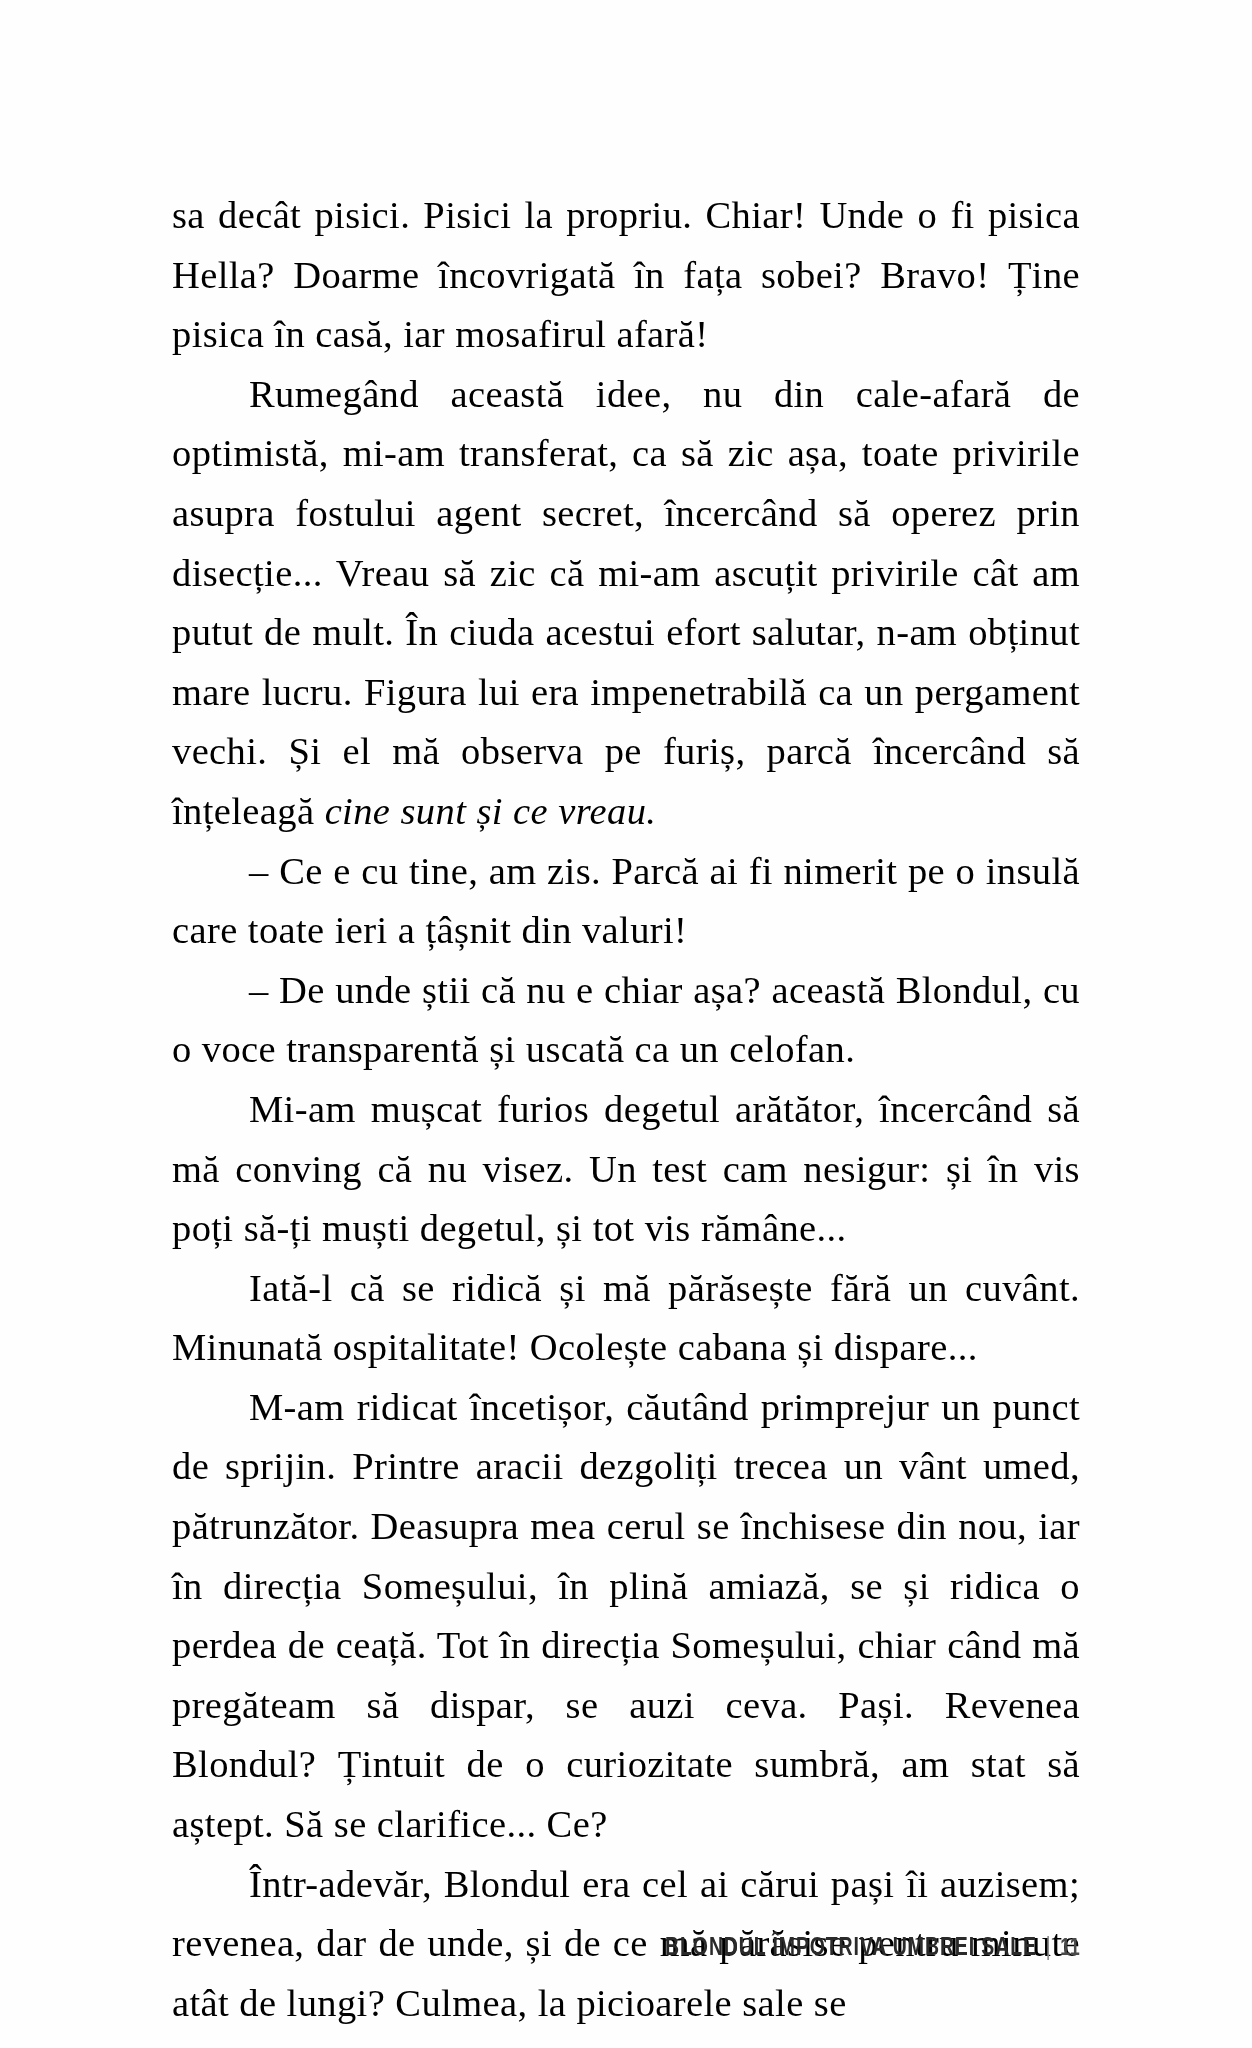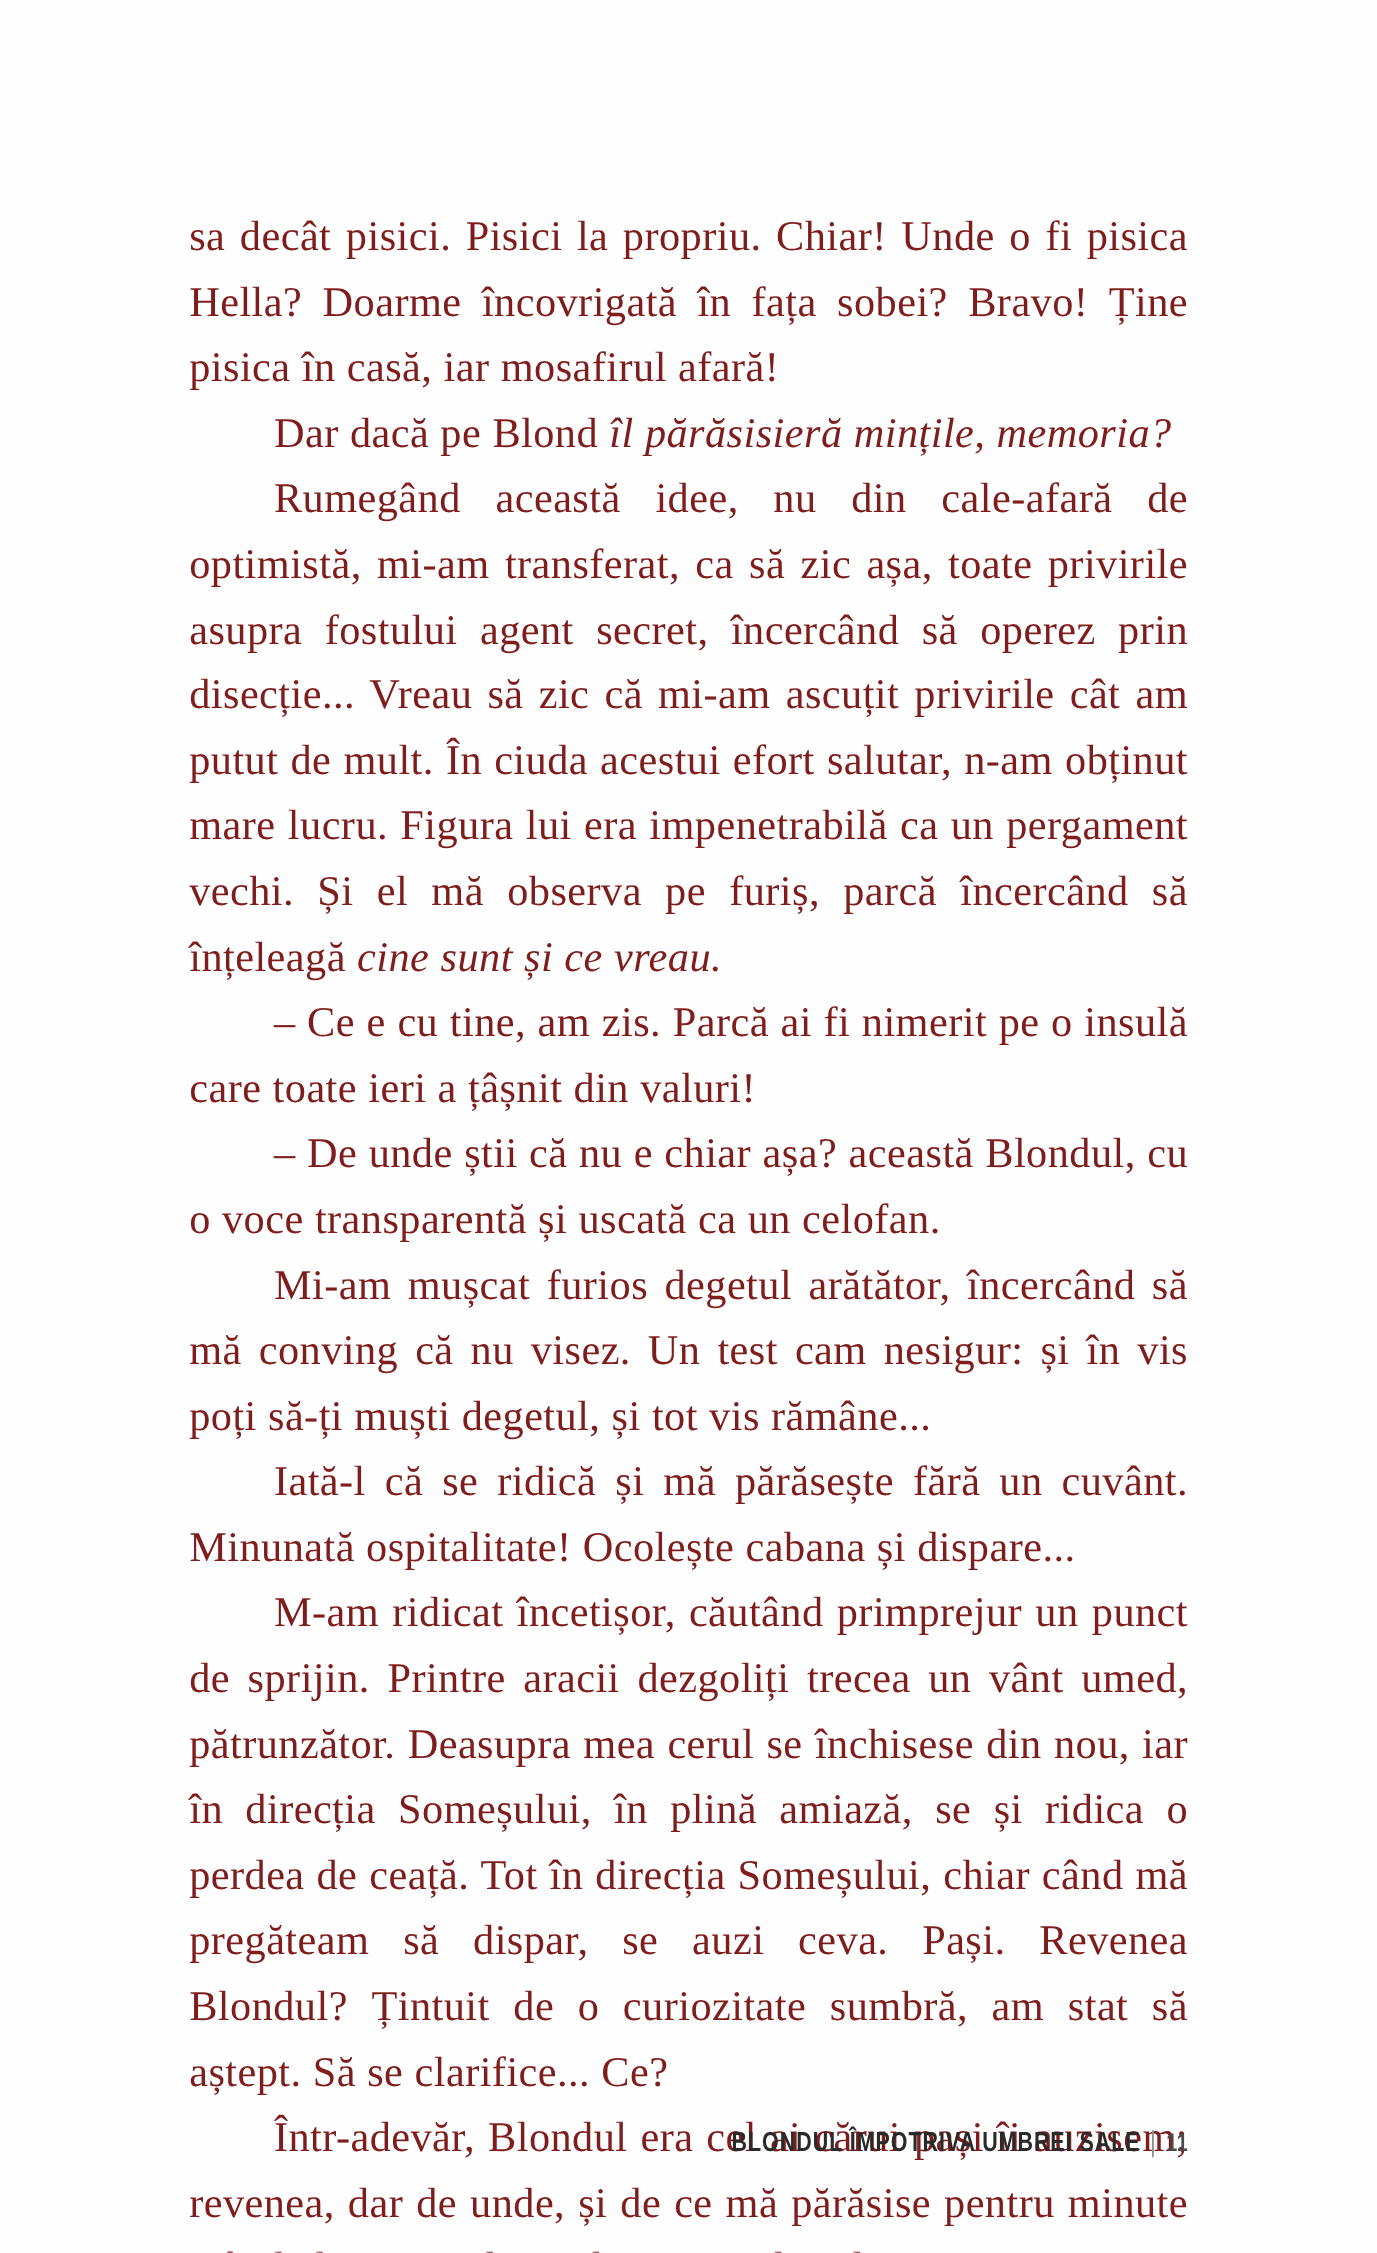--- a/index.html
+++ b/index.html
@@ -34,21 +34,21 @@
 
   .para {
     margin: 0;
     font-size: 38.5px;
     line-height: 59.6px;
     text-align: justify;
     text-justify: inter-word;
     letter-spacing: 0.01em;
     word-spacing: 0.005em;
     hyphens: none;
-    color: #7f1d1d;
+    color: #000000;
   }
 
   .para.indent {
     text-indent: 2.0em;
   }
 
   .para.no-indent {
     text-indent: 0;
   }
 
@@ -91,21 +91,20 @@
     letter-spacing: 0.03em;
   }
 </style>
 </head>
 <body>
 
 <div class="page">
 
   <div class="text-block" id="body-text">
       <p class="para no-indent"><span>sa decât pisici. Pisici la propriu. Chiar! Unde o fi pisica Hella? Doarme încovrigată în fața sobei? Bravo! Ține pisica în casă, iar mosafirul afară!</span></p>
-      <p class="para indent"><span>Dar dacă pe Blond </span><em>îl părăsisieră mințile, memoria?</em></p>
       <p class="para indent"><span>Rumegând această idee, nu din cale-afară de optimistă, mi-am transferat, ca să zic așa, toate privirile asupra fostului agent secret, încercând să operez prin disecție... Vreau să zic că mi-am ascuțit privirile cât am putut de mult. În ciuda acestui efort salutar, n-am obținut mare lucru. Figura lui era impenetrabilă ca un pergament vechi. Și el mă observa pe furiș, parcă încercând să înțeleagă </span><em>cine sunt și ce vreau.</em></p>
       <p class="para indent"><span>– Ce e cu tine, am zis. Parcă ai fi nimerit pe o insulă care toate ieri a țâșnit din valuri!</span></p>
       <p class="para indent"><span>– De unde știi că nu e chiar așa? această Blondul, cu o voce transparentă și uscată ca un celofan.</span></p>
       <p class="para indent"><span>Mi-am mușcat furios degetul arătător, încercând să mă conving că nu visez. Un test cam nesigur: și în vis poți să-ți muști degetul, și tot vis rămâne...</span></p>
       <p class="para indent"><span>Iată-l că se ridică și mă părăsește fără un cuvânt. Minunată ospitalitate! Ocolește cabana și dispare...</span></p>
       <p class="para indent"><span>M-am ridicat încetișor, căutând primprejur un punct de sprijin. Printre aracii dezgoliți trecea un vânt umed, pătrunzător. Deasupra mea cerul se închisese din nou, iar în direcția Someșului, în plină amiază, se și ridica o perdea de ceață. Tot în direcția Someșului, chiar când mă pregăteam să dispar, se auzi ceva. Pași. Revenea Blondul? Țintuit de o curiozitate sumbră, am stat să aștept. Să se clarifice... Ce?</span></p>
       <p class="para indent"><span>Într-adevăr, Blondul era cel ai cărui pași îi auzisem; revenea, dar de unde, și de ce mă părăsise pentru minute atât de lungi? Culmea, la picioarele sale se</span></p>
     </div>
 
   <div class="footer">

